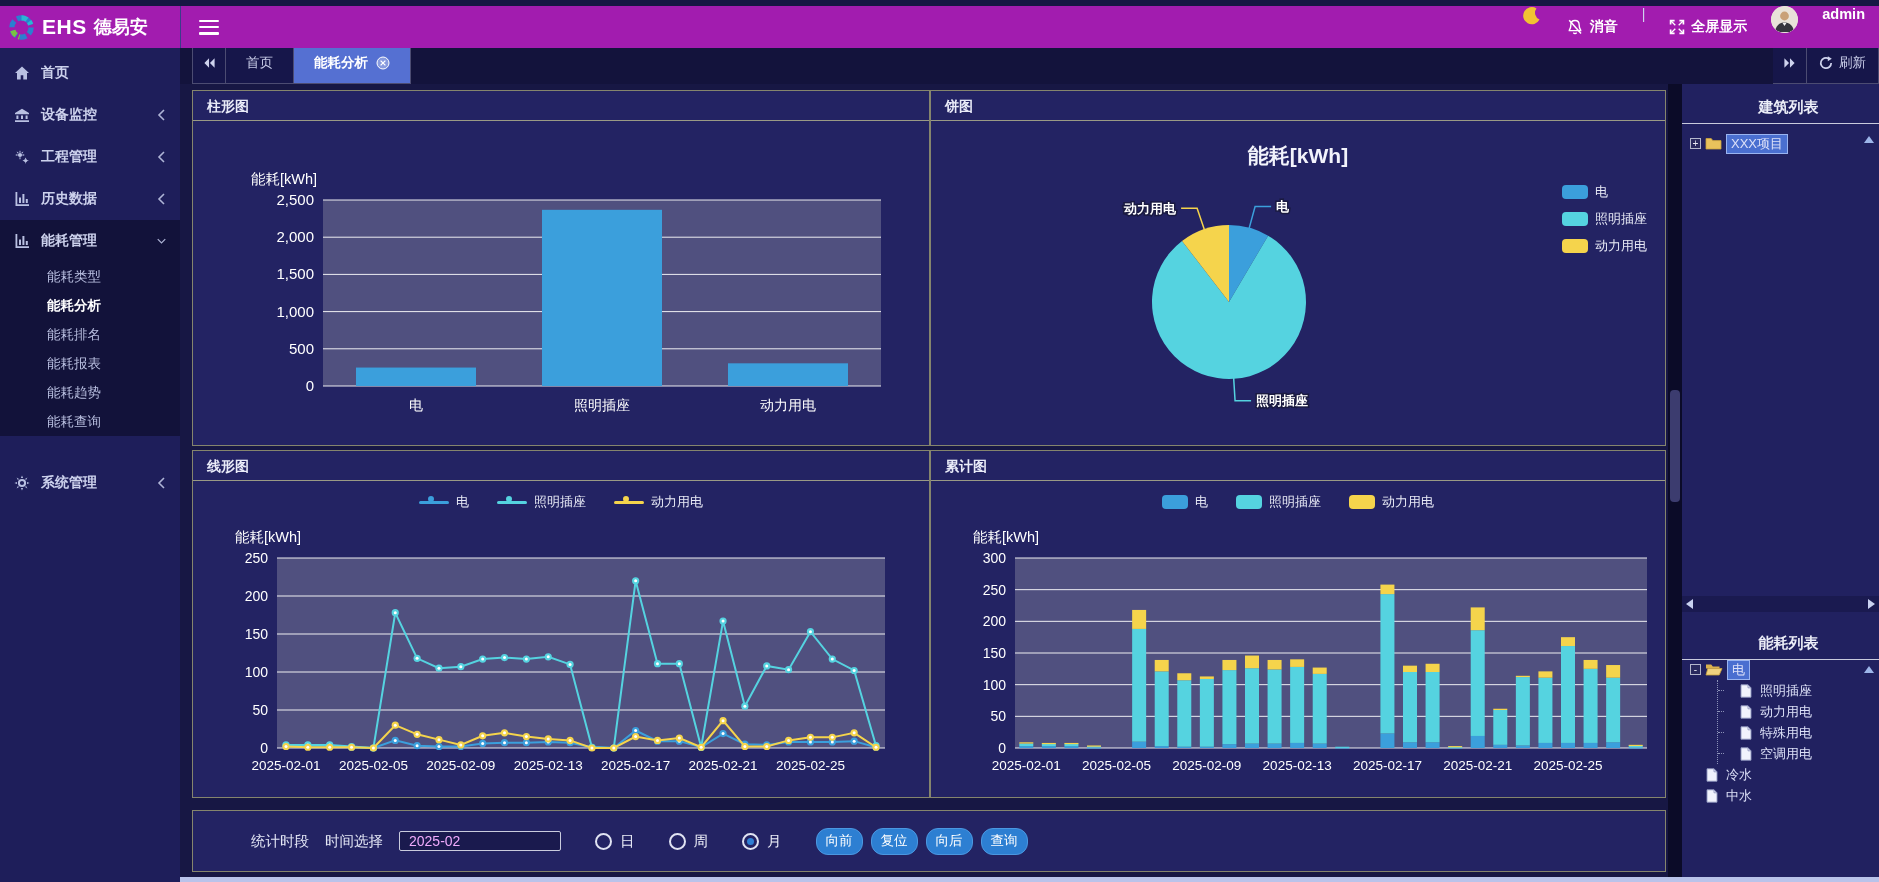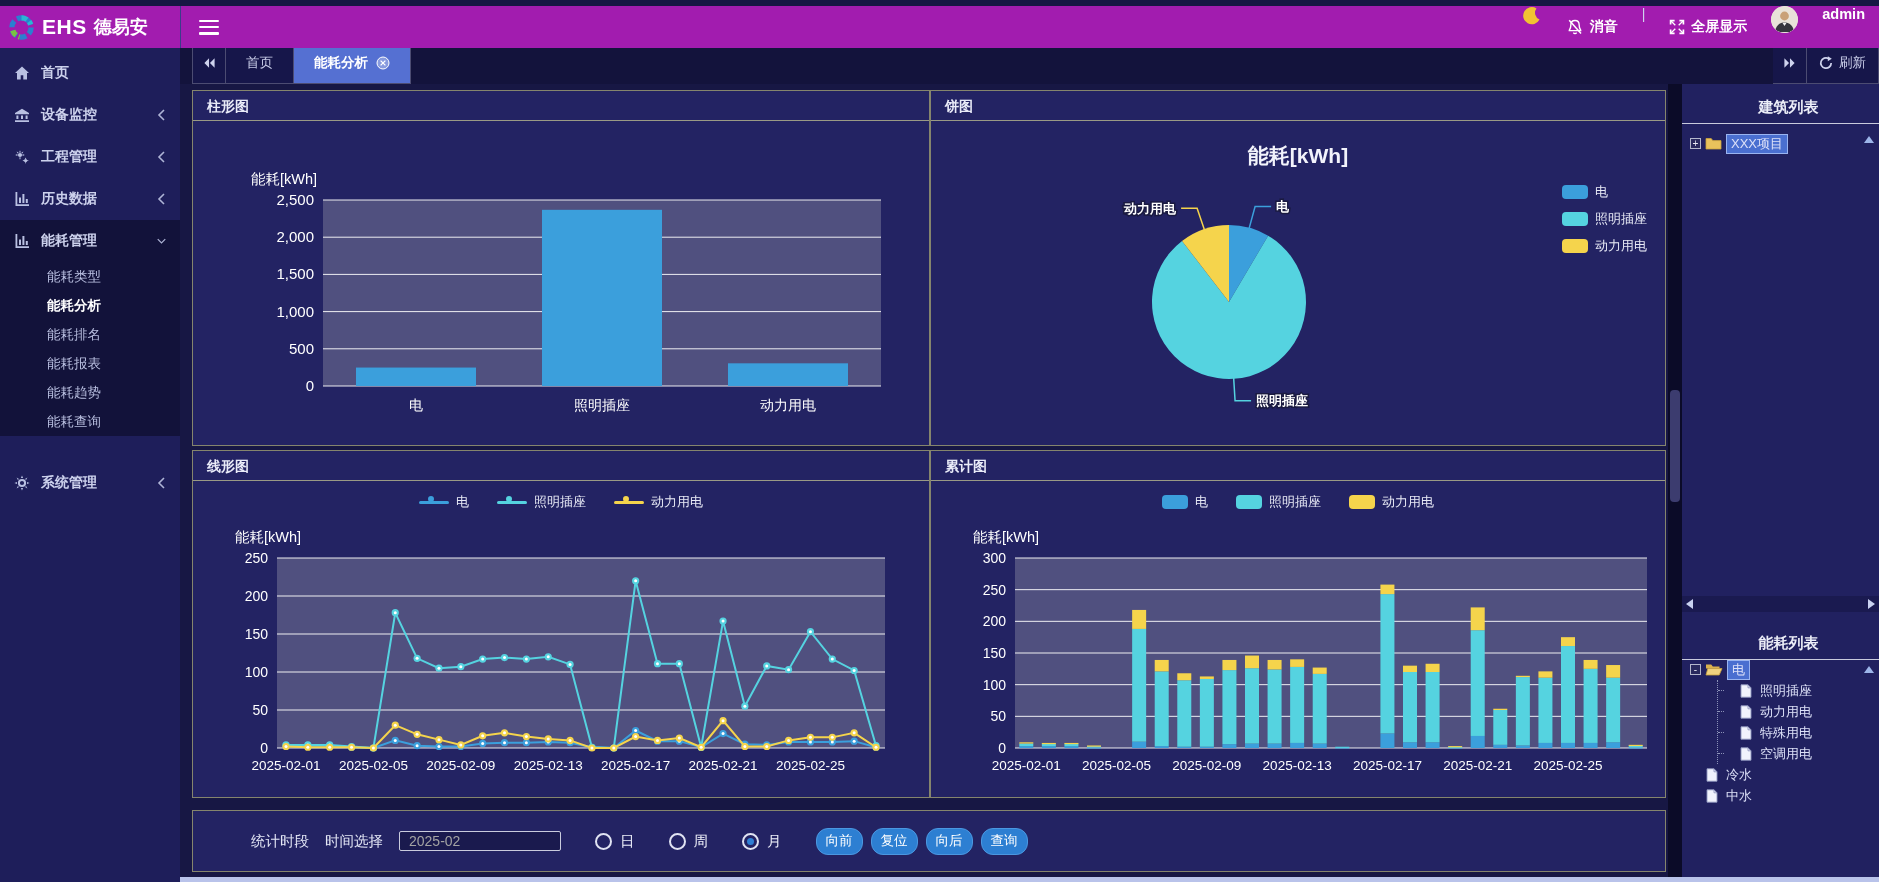--- a/index.html
+++ b/index.html
@@ -60,21 +60,21 @@
   .legend-item { display:flex; align-items:center; gap:7px; color:#e8eaf6; font-size:13px; cursor:pointer; }
   .sw { width:26px; height:14px; border-radius:4px; }
   .lmark { position:relative; width:30px; height:12px; }
   .lmark .ln { position:absolute; left:0; top:5px; width:30px; height:3px; border-radius:2px; }
   .lmark .dt { position:absolute; left:9px; top:0; width:6px; height:6px; border-radius:50%; background:#fff; border:3px solid #000; }
   .legend-col { position:absolute; right:18px; top:62px; display:flex; flex-direction:column; gap:9px; }
 
   
   .footer-bar { position:absolute; left:12px; top:726px; width:1474px; height:62px; background:#232363; border:1px solid #85856d; display:flex; align-items:center; padding-left:58px; }
   .footer-bar .flabel { color:#e4e7f6; font-size:14.5px; margin-right:16px; }
-  .time-input { width:162px; height:20px; background:#1a1a4e; border:1px solid #c9cbdd; border-radius:2px; color:#a3a3a3; font-size:14px; padding:0 9px; margin-right:34px; font-family:"Liberation Sans","DejaVu Sans",sans-serif; }
+  .time-input { width:162px; height:20px; background:#1a1a4e; border:1px solid #c9cbdd; border-radius:2px; color:#f0abfc; font-size:14px; padding:0 9px; margin-right:34px; font-family:"Liberation Sans","DejaVu Sans",sans-serif; }
   .radio-group { display:flex; align-items:center; gap:34px; margin-right:34px; }
   .radio { display:flex; align-items:center; gap:8px; color:#eef0fa; font-size:14.5px; cursor:pointer; }
   .radio .rc { width:17px; height:17px; border-radius:50%; border:2px solid #e0e3f2; background:transparent; position:relative; }
   .radio.checked .rc::after { content:""; position:absolute; left:3px; top:3px; width:7px; height:7px; border-radius:50%; background:#2f7fd4; }
   .btn-group { display:flex; gap:8px; }
   .btn { min-width:37px; height:27px; padding:0 9px; background:#2d7fd2; border:1px solid #4b97e0; border-radius:12px; color:#fff; font-size:13.5px; display:flex; align-items:center; justify-content:center; cursor:pointer; }
 
   
   .vscroll { position:absolute; left:1668px; top:84px; width:14px; height:798px; background:#0b0b28; }
   .vscroll .thumb { position:absolute; left:2px; top:306px; width:10px; height:112px; background:#3c3c6f; border-radius:4px; }

